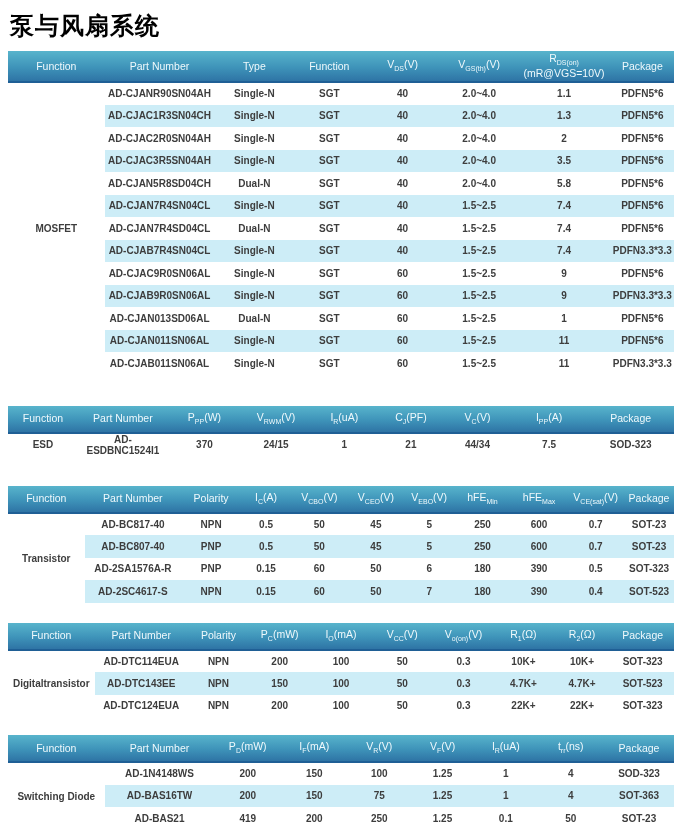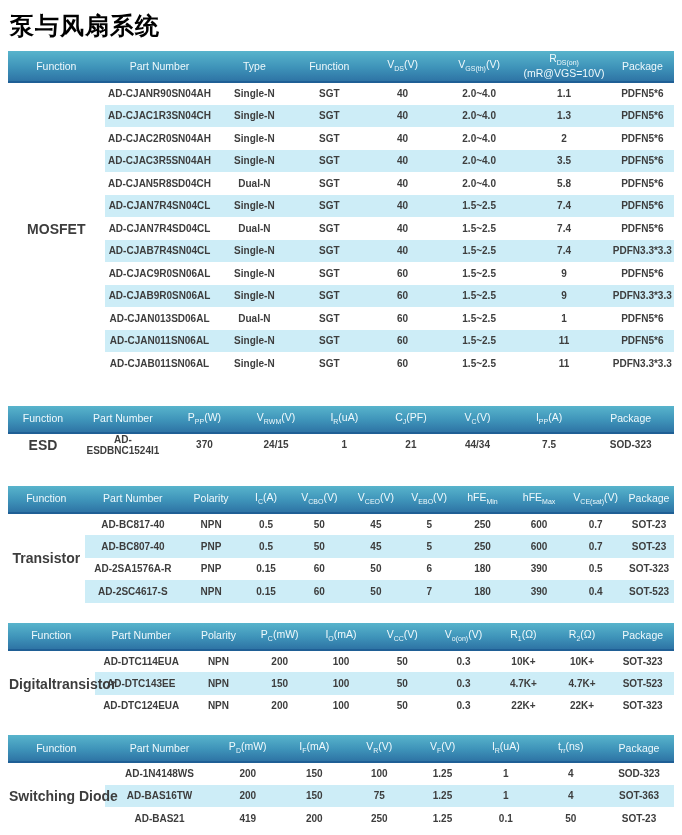--- a/index.html
+++ b/index.html
@@ -44,21 +44,21 @@
     color: #3D3D3D;
     height: 22.5px;
     text-align: center;
     vertical-align: middle;
     padding: 0 1px;
     background: #ffffff;
   }
   table.spec tbody tr.alt td { background: #CDEDF7; }
   table.spec tbody td.fn {
     background: #ffffff !important;
-    font-size: 14px;
+    font-size: 10px;
     white-space: nowrap;
   }
   .mt-esd  { margin-top: 31px; }
   .mt-tr   { margin-top: 30px; }
   .mt-dtr  { margin-top: 20px; }
   .mt-sd   { margin-top: 18px; }
 </style>
 </head>
 <body>
 

